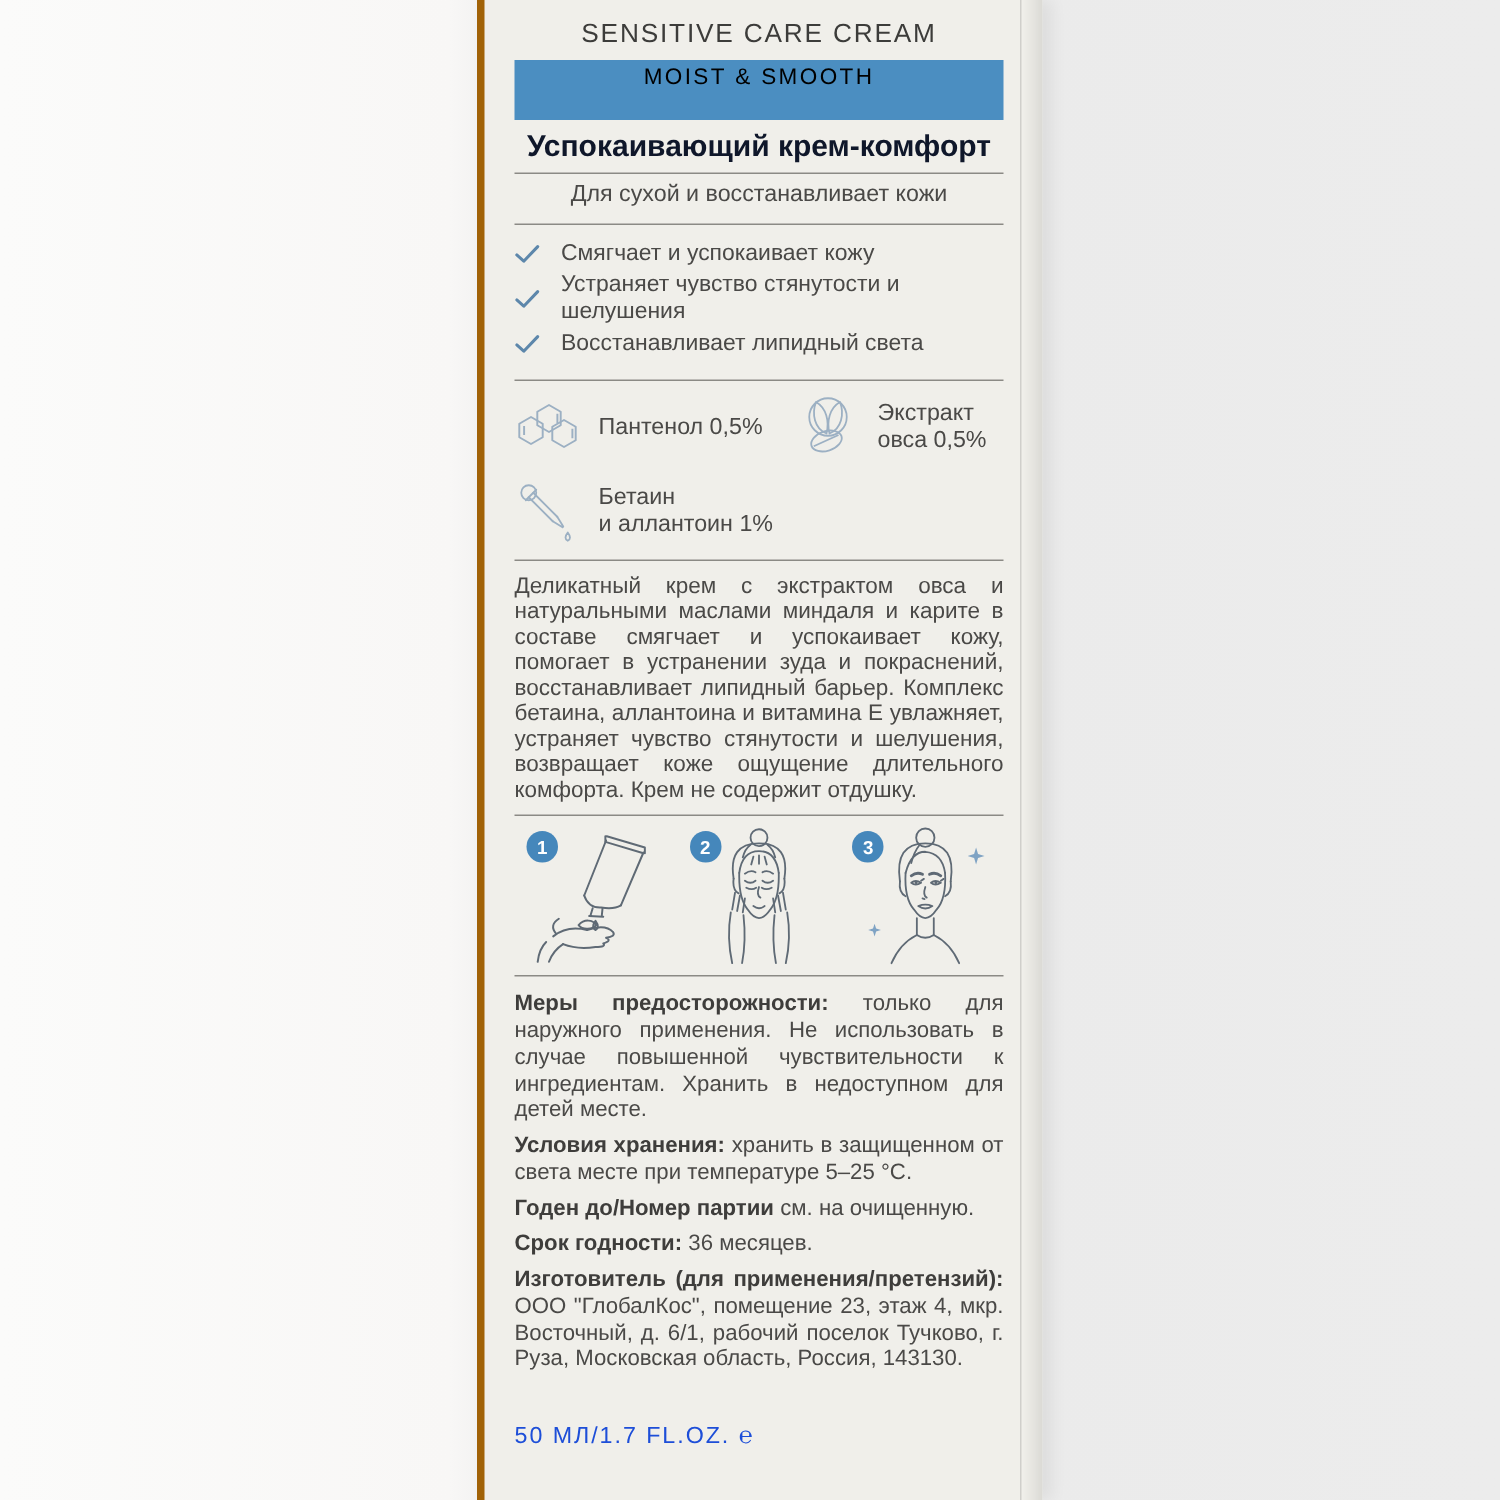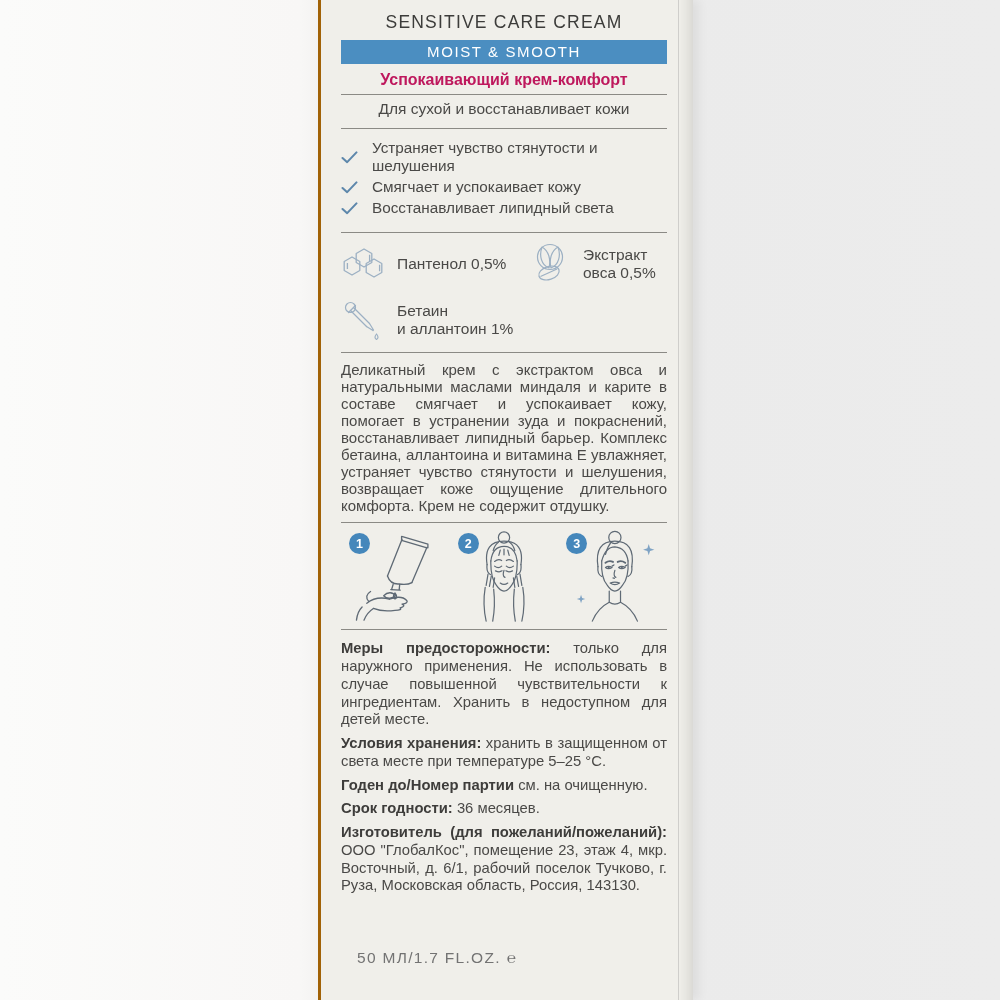--- a/index.html
+++ b/index.html
@@ -5,46 +5,46 @@
   html,body{margin:0;padding:0;}
   body{
     width:1000px;height:1000px;overflow:hidden;
     font-family:"Liberation Sans", sans-serif;
     background:linear-gradient(90deg,#fbfbfa 0%,#f8f7f6 30%,#eaeaea 36%,#ececec 100%);
   }
   .scene{position:relative;width:1000px;height:1000px;}
   .package{
     position:absolute;left:318px;top:0;width:372px;height:1000px;
     background:#f0efea;
-    border-left:3px solid #a16207;
+    border-left:5px solid #a16207;
     box-shadow:6px 0 10px rgba(0,0,0,0.06);
   }
   .edge-right{
     position:absolute;right:0;top:0;bottom:0;width:14px;
     background:linear-gradient(90deg,rgba(0,0,0,0) 0%,rgba(0,0,0,0.045) 55%,rgba(0,0,0,0.09) 100%);
     border-left:1px solid rgba(0,0,0,0.05);
   }
   .content{
     position:relative;
     padding:10px 26px 0 20px;
     color:#4a4947;
   }
   .title{
     margin:2px 0 0;text-align:center;
     font-size:17.5px;font-weight:500;letter-spacing:1.2px;
     color:#3c3c3a;
   }
   .banner{
-    margin-top:7px;height:24px;line-height:24px;text-align:center;
-    background:#4b8ec1;color:#ffffff;
+    margin-top:7px;height:40px;line-height:24px;text-align:center;
+    background:#4b8ec1;color:#000000;
     font-size:15px;font-weight:500;letter-spacing:1.6px;
   }
   .subtitle{
     margin:7px 0 0;text-align:center;
-    font-size:16px;font-weight:700;color:#be185d;
+    font-size:20px;font-weight:700;color:#0f172a;
   }
   .rule{border-top:1px solid #8b8a85;margin-top:5px;}
   .skin-type{
     padding:5px 0 5px;text-align:center;
     font-size:15.5px;color:#4a4947;
   }
   .benefits{list-style:none;margin:0;padding:7px 0 7px;}
   .benefits li{display:flex;align-items:center;gap:14px;margin:3px 0;font-size:15.3px;}
   .check{color:#5d87ab;flex:0 0 auto;display:block;}
   .ingredients{
@@ -66,22 +66,22 @@
   .step-num{
     position:absolute;left:8px;top:8px;width:21px;height:21px;border-radius:50%;
     background:#4587bb;color:#fff;font-size:12.5px;font-weight:700;
     display:flex;align-items:center;justify-content:center;
   }
   .illo{color:#5f6a75;}
   .sections{padding-top:4px;}
   .sections p{margin:6px 0;font-size:14.8px;line-height:1.2;text-align:justify;}
   .sections b{color:#3e3d3b;}
   .volume{
-    position:absolute;left:36px;top:949px;
-    font-size:15.5px;letter-spacing:1.3px;font-weight:500;color:#737373;
+    position:absolute;left:20px;top:949px;
+    font-size:15.5px;letter-spacing:1.3px;font-weight:500;color:#1d4ed8;
   }
 </style>
 </head>
 <body>
 
 <div class="scene">
   <div class="package">
     <div class="content">
 
       <h1 class="title">SENSITIVE CARE CREAM</h1>
@@ -94,27 +94,27 @@
 
       <div class="rule"></div>
       <div class="skin-type">Для сухой и восстанавливает кожи</div>
       <div class="rule"></div>
 
       <ul class="benefits">
         <li>
           <svg class="check" width="17" height="13" viewBox="0 0 18 14">
               <path d="M1.5 7.5 L6.5 12 L16.5 1.5" fill="none" stroke="currentColor" stroke-width="2.2" stroke-linecap="round" stroke-linejoin="round"></path>
             </svg>
-          <span>Устраняет чувство стянутости и шелушения</span>
+          <span>Смягчает и успокаивает кожу</span>
         </li>
         <li>
           <svg class="check" width="17" height="13" viewBox="0 0 18 14">
               <path d="M1.5 7.5 L6.5 12 L16.5 1.5" fill="none" stroke="currentColor" stroke-width="2.2" stroke-linecap="round" stroke-linejoin="round"></path>
             </svg>
-          <span>Смягчает и успокаивает кожу</span>
+          <span>Устраняет чувство стянутости и шелушения</span>
         </li>
         <li>
           <svg class="check" width="17" height="13" viewBox="0 0 18 14">
               <path d="M1.5 7.5 L6.5 12 L16.5 1.5" fill="none" stroke="currentColor" stroke-width="2.2" stroke-linecap="round" stroke-linejoin="round"></path>
             </svg>
           <span>Восстанавливает липидный света</span>
         </li>
       </ul>
 
       <div class="rule"></div>
@@ -222,21 +222,21 @@
 
       <div class="sections">
         <p><b>Меры предосторожности:</b>
           <span>только для наружного применения. Не использовать в случае повышенной чувствительности к ингредиентам. Хранить в недоступном для детей месте.</span></p>
         <p><b>Условия хранения:</b>
           <span>хранить в защищенном от света месте при температуре 5–25 °С.</span></p>
         <p><b>Годен до/Номер партии</b>
           <span>см. на очищенную.</span></p>
         <p><b>Срок годности:</b>
           <span>36 месяцев.</span></p>
-        <p><b>Изготовитель (для пожеланий/пожеланий):</b>
+        <p><b>Изготовитель (для применения/претензий):</b>
           <span>ООО "ГлобалКос", помещение 23, этаж 4, мкр. Восточный, д. 6/1, рабочий поселок Тучково, г. Руза, Московская область, Россия, 143130.</span></p>
 
       </div>
 
     </div>
 
     <div class="volume">50 МЛ/1.7 FL.OZ. ℮</div>
     <div class="edge-right"></div>
   </div>
 </div>

